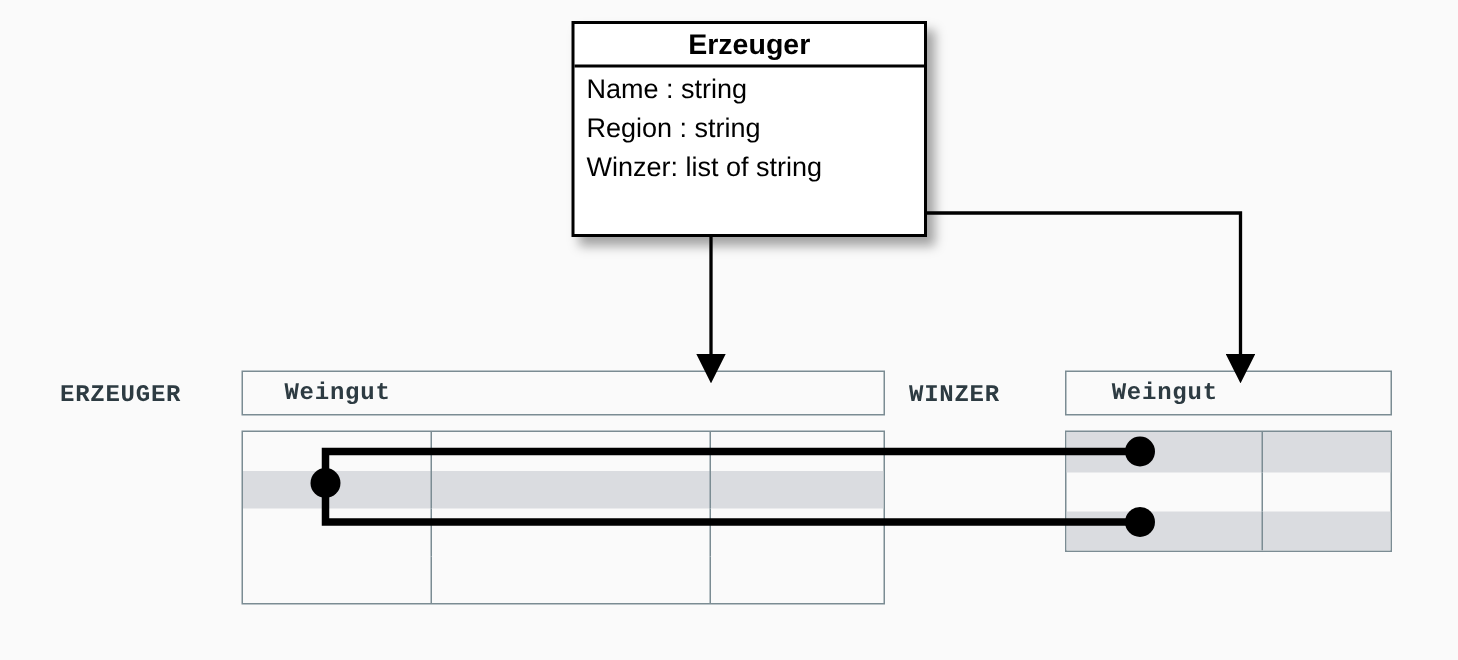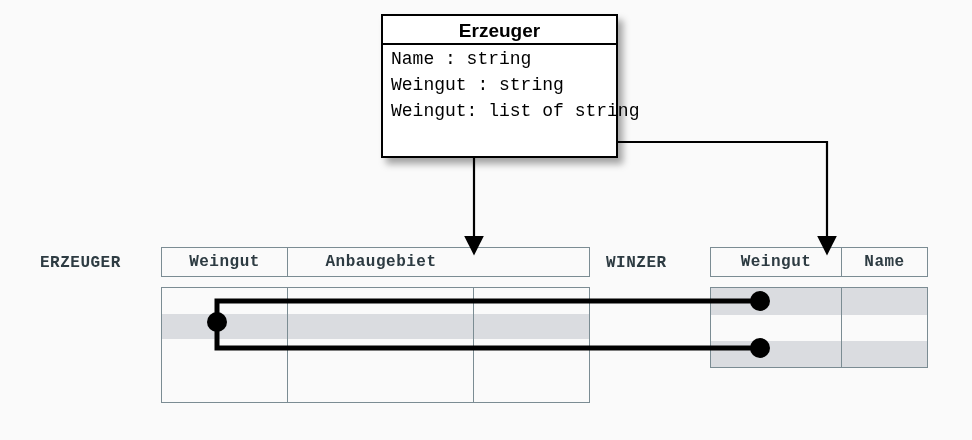--- a/index.html
+++ b/index.html
@@ -40,21 +40,20 @@
     box-sizing: border-box;
   }
   #uml-attributes {
     padding: 1px 0 0 8px;
   }
   .uml-attr {
     font-size: 18px;
     line-height: 26px;
     color: #000;
     white-space: nowrap;
-    font-family: Liberation Mono, monospace;
   }
 
   
   .rel-table-label {
     position: absolute;
     font-family: "Liberation Mono", monospace;
     font-weight: bold;
     font-size: 16px;
     letter-spacing: 0.5px;
     color: #2d3b42;
@@ -116,30 +115,29 @@
     pointer-events: none;
   }
 </style>
 </head>
 <body>
 
 <div id="uml-class">
   <div id="uml-class-title">Erzeuger</div>
   <div id="uml-attributes">
     <div class="uml-attr">Name : string</div>
-    <div class="uml-attr">Weingut : string</div>
-    <div class="uml-attr">Weingut: list of string</div>
+    <div class="uml-attr">Region : string</div>
+    <div class="uml-attr">Winzer: list of string</div>
   </div>
 </div>
 
 <div class="rel-table-label" style="left:40px; top:254px;">ERZEUGER</div>
 
 <div class="rel-header" style="left:161px; top:247px; width:429px;">
   <div class="col" style="width:126px;">Weingut</div>
-  <div class="col" style="width:186px;">Anbaugebiet</div>
 </div>
 
 <div class="rel-body" style="left:161px; top:287px; width:429px; height:116px;">
   <div class="rel-row" style="height:26px;">
     <div class="rel-cell" style="width:126px;"></div>
     <div class="rel-cell" style="width:186px;"></div>
     <div class="rel-cell" style="width:115px;"></div>
   </div>
   <div class="rel-row shaded" style="height:25px;">
     <div class="rel-cell" style="width:126px;"></div>
@@ -155,21 +153,20 @@
     <div class="rel-cell" style="width:126px;"></div>
     <div class="rel-cell" style="width:186px;"></div>
     <div class="rel-cell" style="width:115px;"></div>
   </div>
 </div>
 
 <div class="rel-table-label" style="left:606px; top:254px;">WINZER</div>
 
 <div class="rel-header" style="left:710px; top:247px; width:218px;">
   <div class="col" style="width:131px;">Weingut</div>
-  <div class="col" style="width:85px;">Name</div>
 </div>
 
 <div class="rel-body" style="left:710px; top:287px; width:218px; height:81px;">
   <div class="rel-row shaded" style="height:27px;">
     <div class="rel-cell" style="width:131px;"></div>
     <div class="rel-cell" style="width:85px;"></div>
   </div>
   <div class="rel-row" style="height:26px;">
     <div class="rel-cell" style="width:131px;"></div>
     <div class="rel-cell" style="width:85px;"></div>

